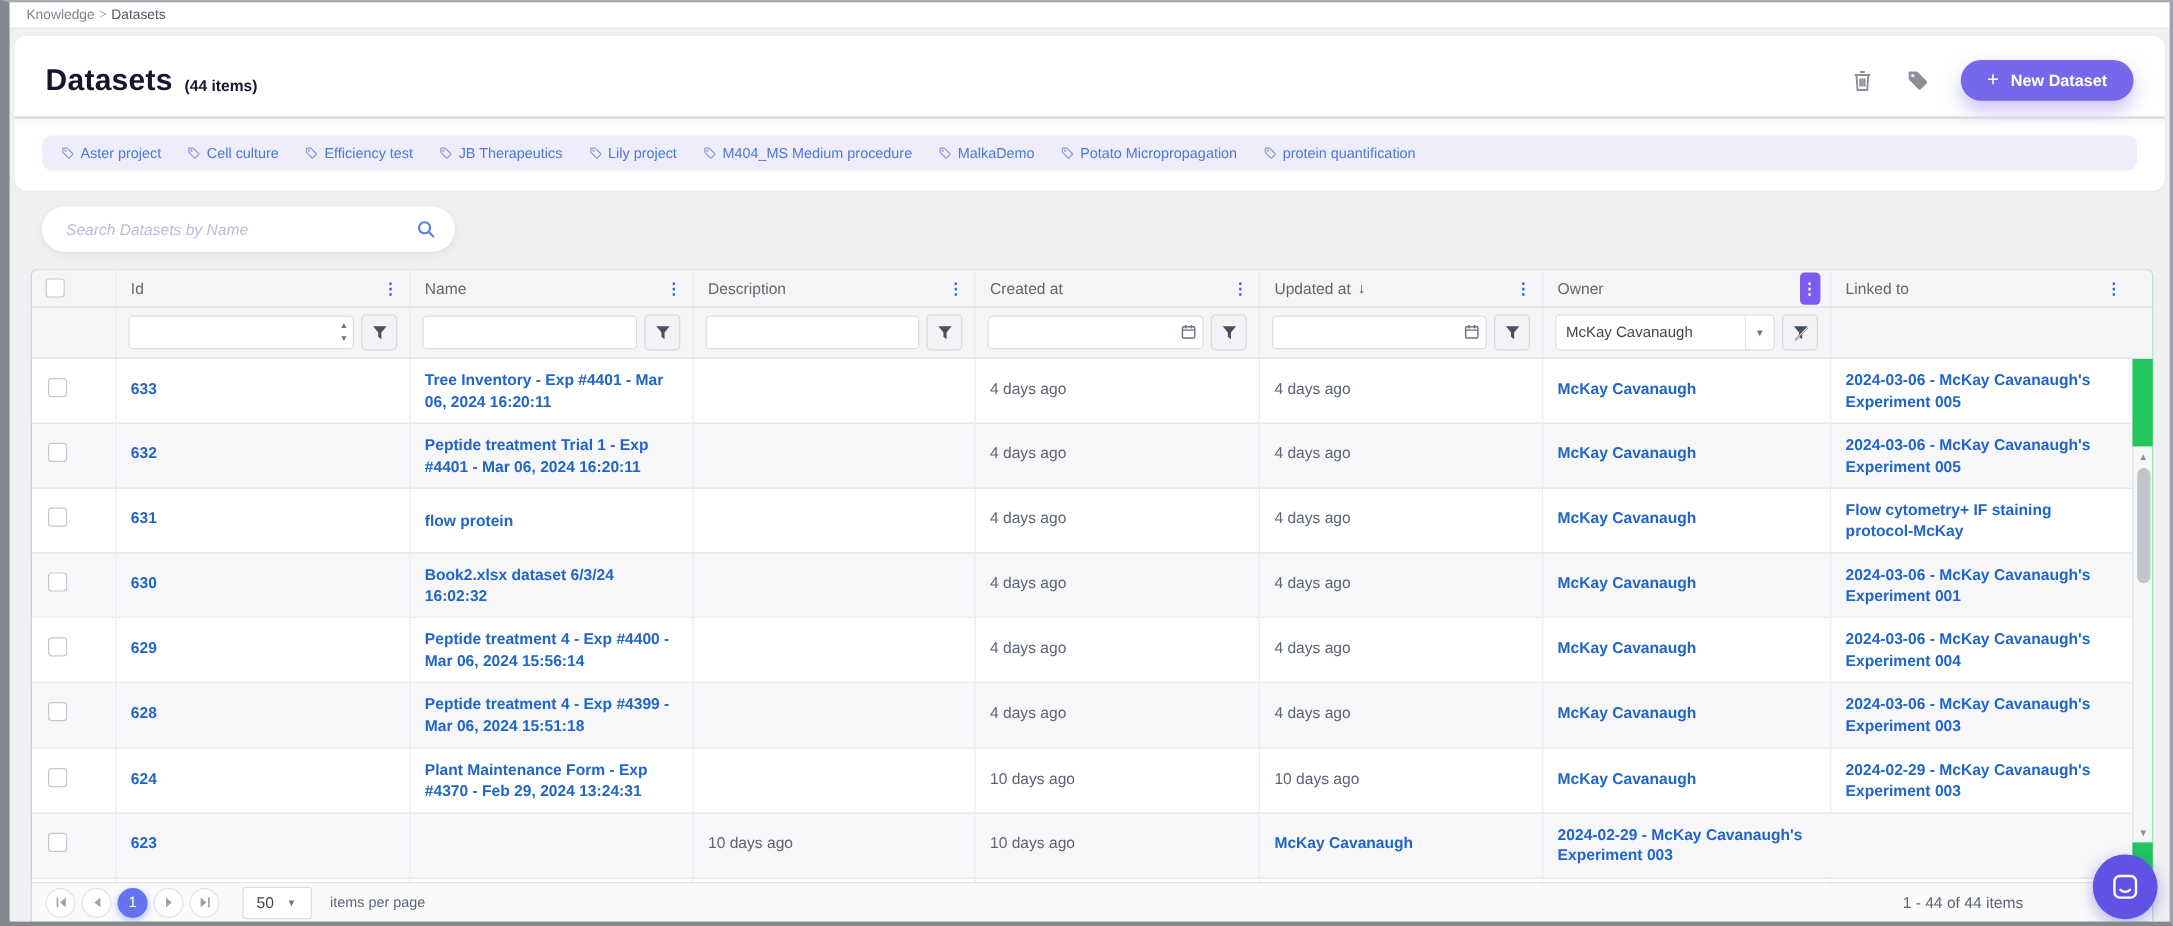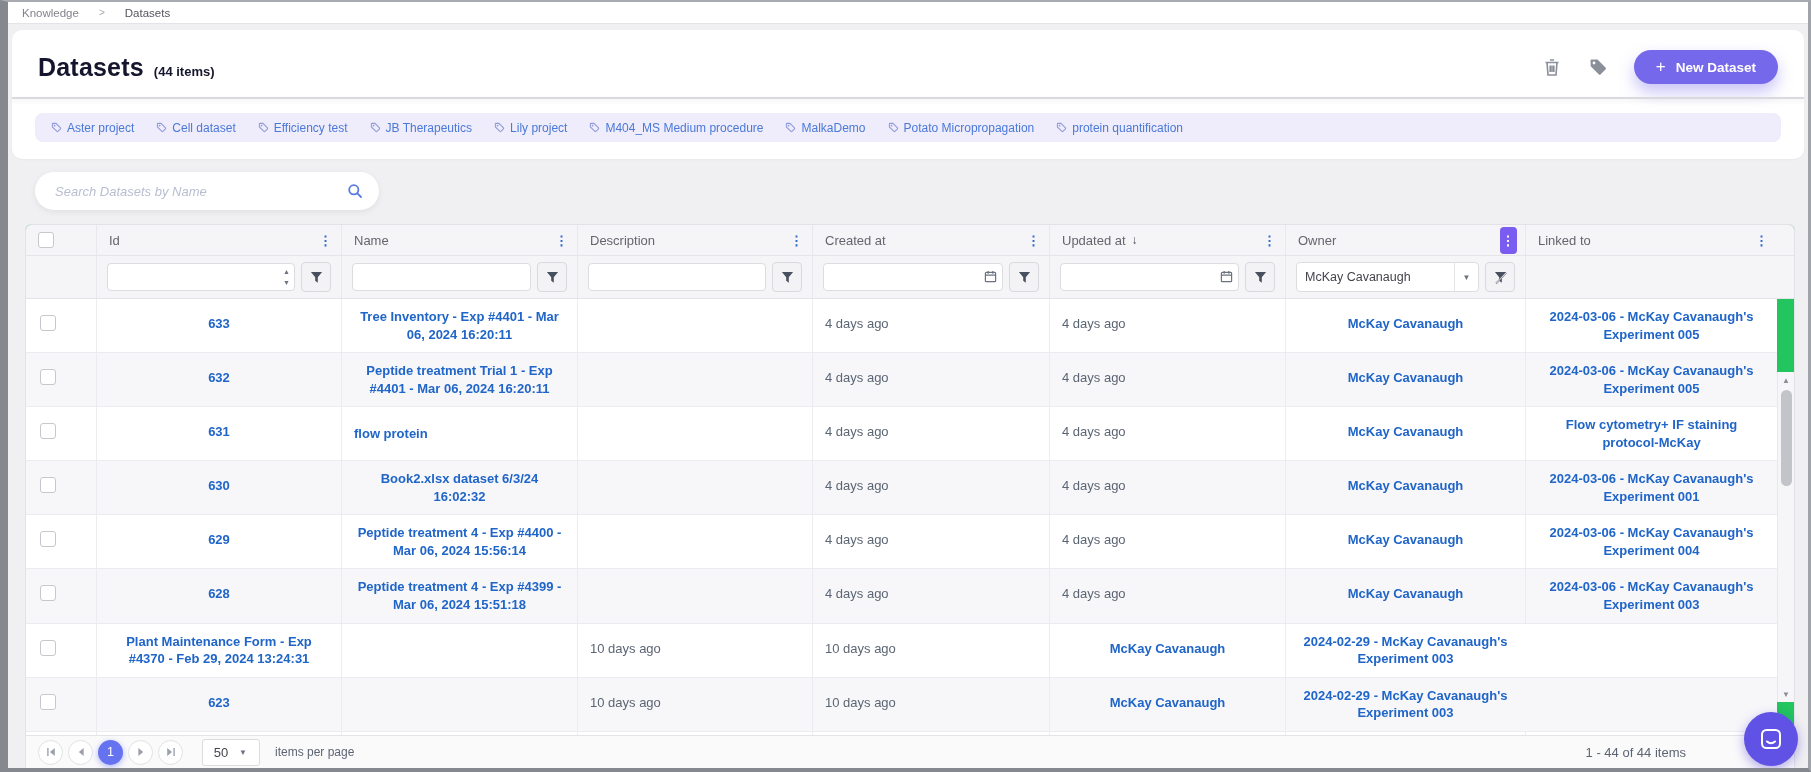--- a/index.html
+++ b/index.html
@@ -4,21 +4,21 @@
 <style>
   * { margin:0; padding:0; box-sizing:border-box; }
   html,body { width:1811px; height:772px; }
   body { font-family:"Liberation Sans", sans-serif; background:#d8d8dc; }
 
   .screen { position:relative; width:1811px; height:772px; background:#f0f0f2; overflow:hidden;
     border-top:2px solid #a8abb1; border-right:3px solid #a0a3a9; border-bottom:4px solid #85888e; border-left:8px solid #85888e; }
 
   
   .breadcrumb-bar { position:absolute; top:0; left:0; right:0; height:22px; background:#ffffff;
-    border-bottom:1px solid #e4e4e8; display:flex; align-items:center; padding-left:14px; gap:20px;
+    border-bottom:1px solid #e4e4e8; display:flex; align-items:center; padding-left:14px; gap:4px;
     font-size:11.5px; color:#83838c; }
   .breadcrumb-bar .crumb-current { color:#55555e; }
   .breadcrumb-bar .sep { color:#a8a8b0; font-size:10px; }
 
   
   .title-card { position:absolute; left:4px; right:4px; top:28px; height:129px; background:#ffffff;
     border-radius:10px; box-shadow:0 1px 2px rgba(0,0,0,.03); }
   .title-row { display:flex; align-items:center; padding:20px 26px 0 26px; }
   .page-title { font-size:25px; font-weight:800; color:#15152e; letter-spacing:.2px; }
   .items-count { font-size:13px; font-weight:700; color:#15152e; margin-left:10px; margin-top:8px; }
@@ -78,21 +78,21 @@
 
   .grid-body { flex:1; overflow:hidden; position:relative; }
   .rows-wrap { margin-right:17px; }
   .grid-row { border-bottom:1px solid #ececf0; background:#fff; }
   .grid-row.alt { background:#f7f7fa; }
   .cell { padding:9px 12px; border-left:1px solid #ececf0; font-size:13px; line-height:1.35;
     display:block; min-height:50px; }
   .grid-row { display:grid; grid-template-columns:70px 245px 236px 235px 237px 236px 240px 1fr; }
   .cb-cell { display:flex; align-items:flex-start; padding-top:16px; padding-left:14px; }
   .checkbox { width:16px; height:16px; border:1.5px solid #c7c7ce; border-radius:3px; background:#fff; cursor:pointer; display:inline-block; }
-  .link { color:#2065c8; font-weight:600; cursor:pointer;text-align:center; }
+  .link { color:#2065c8; font-weight:600; cursor:pointer; }
   .id-cell { padding-top:16px; }
   .muted { color:#5c6573; padding-top:16px; }
   .name-cell, .linked-cell { padding-top:9px; display:flex; align-items:center; }
 
   
   .v-scrollbar { position:absolute; right:0; top:73px; bottom:33px; width:17px; background:#f6f6f8;
     border-left:1px solid #e9e9ed; display:flex; flex-direction:column; align-items:center; }
   .sb-arrow { color:#8d8d96; font-size:8px; height:16px; display:flex; align-items:center; cursor:pointer; flex:none; }
   .sb-arrow.down { margin-top:auto; }
   .sb-thumb { width:11px; height:96px; background:#c3c3ca; border-radius:6px; margin-top:2px; cursor:grab; flex:none; }
@@ -158,21 +158,21 @@
       <circle cx="5.2" cy="5.2" r="0.6" fill="currentColor"></circle>
     </svg>
     <span>Aster project</span>
   </span>
 
   <span class="chip">
     <svg viewBox="0 0 16 16" fill="none" stroke="currentColor" stroke-width="1.5">
       <path d="M2 2.8A.8.8 0 0 1 2.8 2h4.4l6.6 6.6a1 1 0 0 1 0 1.4l-3.8 3.8a1 1 0 0 1-1.4 0L2 7.2z"></path>
       <circle cx="5.2" cy="5.2" r="0.6" fill="currentColor"></circle>
     </svg>
-    <span>Cell dataset</span>
+    <span>Cell culture</span>
   </span>
 
   <span class="chip">
     <svg viewBox="0 0 16 16" fill="none" stroke="currentColor" stroke-width="1.5">
       <path d="M2 2.8A.8.8 0 0 1 2.8 2h4.4l6.6 6.6a1 1 0 0 1 0 1.4l-3.8 3.8a1 1 0 0 1-1.4 0L2 7.2z"></path>
       <circle cx="5.2" cy="5.2" r="0.6" fill="currentColor"></circle>
     </svg>
     <span>Efficiency test</span>
   </span>
 
@@ -427,20 +427,21 @@
     <div class="cell muted">4 days ago</div>
     <div class="cell muted">4 days ago</div>
     <div class="cell link owner-cell" style="padding-top:16px;">McKay Cavanaugh</div>
     <div class="cell link linked-cell">2024-03-06 - McKay Cavanaugh's Experiment 003</div>
   </div>
 
   <div class="grid-row">
     <div class="cell cb-cell">
       <span class="checkbox"></span>
     </div>
+    <div class="cell link id-cell">624</div>
     <div class="cell link name-cell">Plant Maintenance Form - Exp #4370 - Feb 29, 2024 13:24:31</div>
     <div class="cell muted"></div>
     <div class="cell muted">10 days ago</div>
     <div class="cell muted">10 days ago</div>
     <div class="cell link owner-cell" style="padding-top:16px;">McKay Cavanaugh</div>
     <div class="cell link linked-cell">2024-02-29 - McKay Cavanaugh's Experiment 003</div>
   </div>
 
   <div class="grid-row alt">
     <div class="cell cb-cell">

